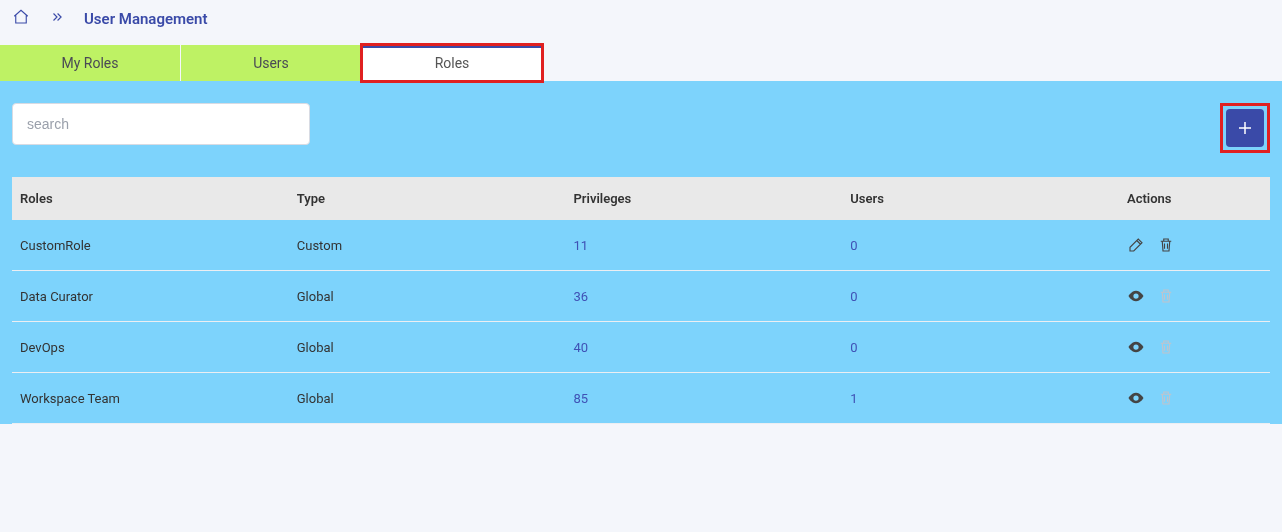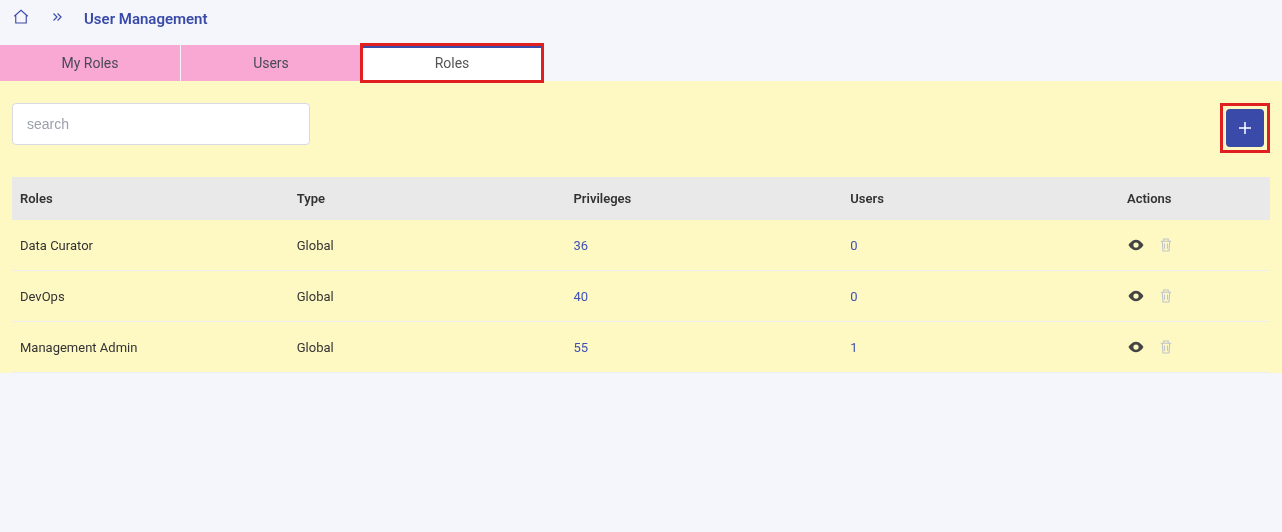--- a/index.html
+++ b/index.html
@@ -20,39 +20,39 @@
     .breadcrumb .chev-icon svg { width: 14px; height: 14px; stroke: #3a4aa8; fill: none; stroke-width: 2; }
     .breadcrumb-title { color: #3a4aa8; font-weight: 600; font-size: 15px; }
     .tabs {
       display: flex;
       background: #f4f6fb;
     }
     .tab {
       flex: 0 0 180px;
       text-align: center;
       padding: 10px 0;
-      background: #f9a8d4;
+      background: #bef264;
       color: #4a4a55;
       font-size: 14px;
       cursor: pointer;
       margin-right: 1px;
     }
     .tab.active {
       background: #fff;
       border-top: 3px solid #3a4aa8;
       color: #555;
       padding-top: 7px;
     }
     .tab.active-highlight {
       outline: 3px solid #e02020;
       outline-offset: -1px;
       z-index: 1;
       position: relative;
     }
-    .content { background: #fef9c3; padding: 22px 12px 0 12px; }
+    .content { background: #7dd3fc; padding: 22px 12px 0 12px; }
     .toolbar {
       display: flex;
       justify-content: space-between;
       align-items: flex-start;
       margin-bottom: 24px;
     }
     .search-input {
       width: 298px;
       height: 42px;
       border: 1px solid #d8dbe3;
@@ -145,20 +145,40 @@
       <tr>
         <th>Roles</th>
         <th>Type</th>
         <th>Privileges</th>
         <th>Users</th>
         <th>Actions</th>
       </tr>
     </thead>
     <tbody id="table-body">
         <tr>
+          <td>CustomRole</td>
+          <td>Custom</td>
+          <td class="linkish">11</td>
+          <td class="linkish">0</td>
+          <td>
+            <div class="actions-cell">
+              <span class="action-icon">
+                <svg viewBox="0 0 24 24">
+                  <path d="M4 20 H9 L20 9 L15 4 L4 15 V20 Z M13 6 L18 11"></path>
+                </svg>
+              </span>
+              <span class="action-icon">
+                <svg viewBox="0 0 24 24">
+                  <path d="M5 7 H19 M9 7 V4 H15 V7 M7 7 L8 20 H16 L17 7 M10 10 V17 M14 10 V17"></path>
+                </svg>
+              </span>
+            </div>
+          </td>
+        </tr>
+        <tr>
           <td>Data Curator</td>
           <td>Global</td>
           <td class="linkish">36</td>
           <td class="linkish">0</td>
           <td>
             <div class="actions-cell">
               <span class="action-icon eye">
                 <svg viewBox="0 0 24 24">
                   <path d="M12 5 C6 5 2 12 2 12 s4 7 10 7 s10-7 10-7 S18 5 12 5 Z M12 15.5 a3.5 3.5 0 1 1 0-7 a3.5 3.5 0 0 1 0 7 Z"></path>
                 </svg>
@@ -185,23 +205,23 @@
               </span>
               <span class="action-icon disabled">
                 <svg viewBox="0 0 24 24">
                   <path d="M5 7 H19 M9 7 V4 H15 V7 M7 7 L8 20 H16 L17 7 M10 10 V17 M14 10 V17"></path>
                 </svg>
               </span>
             </div>
           </td>
         </tr>
         <tr>
-          <td>Management Admin</td>
+          <td>Workspace Team</td>
           <td>Global</td>
-          <td class="linkish">55</td>
+          <td class="linkish">85</td>
           <td class="linkish">1</td>
           <td>
             <div class="actions-cell">
               <span class="action-icon eye">
                 <svg viewBox="0 0 24 24">
                   <path d="M12 5 C6 5 2 12 2 12 s4 7 10 7 s10-7 10-7 S18 5 12 5 Z M12 15.5 a3.5 3.5 0 1 1 0-7 a3.5 3.5 0 0 1 0 7 Z"></path>
                 </svg>
               </span>
               <span class="action-icon disabled">
                 <svg viewBox="0 0 24 24">

